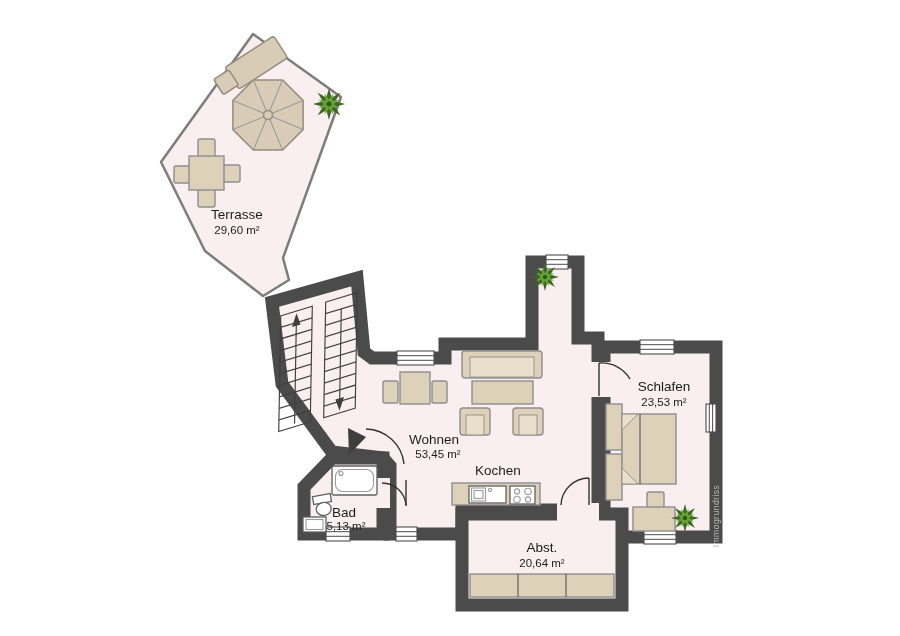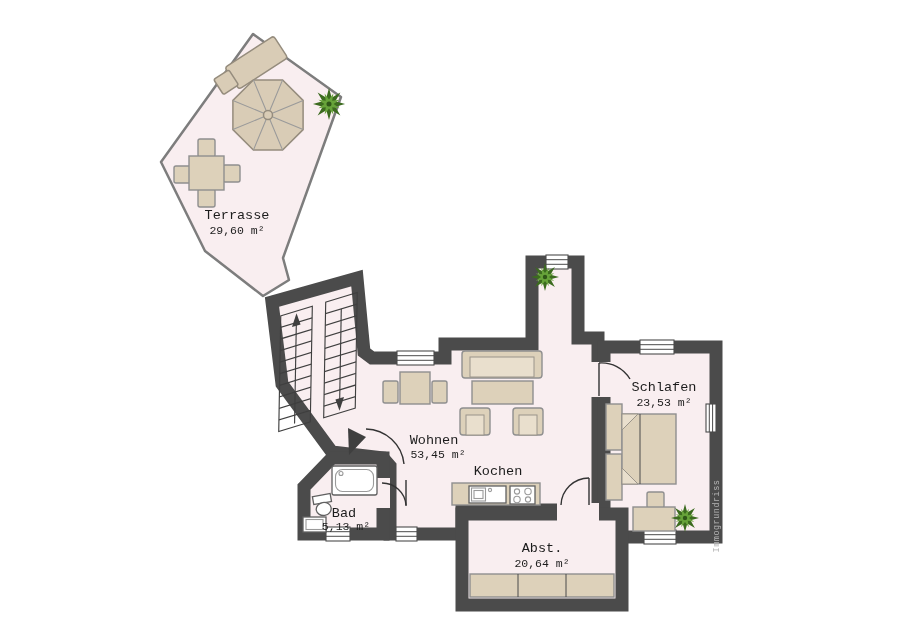--- a/index.html
+++ b/index.html
@@ -1,17 +1,17 @@
 <!DOCTYPE html>
 <html><head>
 <meta charset="utf-8">
 <style>
   html,body{margin:0;padding:0;background:#ffffff;}
   .stage{position:relative;width:900px;height:636px;background:#ffffff;overflow:hidden;
-         font-family:Liberation Mono, monospace;}
+         font-family:Liberation Sans, sans-serif;}
   svg{display:block}
   .wall{fill:#f9eef0;stroke:#4b4b4b;stroke-width:13;stroke-linejoin:miter;}
   .thinplot{fill:#f9eef0;stroke:#7d7d7d;stroke-width:2.5;stroke-linejoin:round;}
   .fur{fill:#ddd1ba;stroke:#8f8f8f;stroke-width:1.4;}
   .furlight{fill:#e9dfcd;stroke:#9a948a;stroke-width:1;}
   .parasol{fill:#d9ccb6;stroke:#958c7d;stroke-width:1.5;}
   .fixture{fill:#ffffff;stroke:#606060;stroke-width:1.3;}
   .fixin{fill:none;stroke:#9a9a9a;stroke-width:1.1;}
   .win{fill:#ffffff;stroke:#4b4b4b;stroke-width:1.1;}
   .winline{stroke:#4b4b4b;stroke-width:1;}

